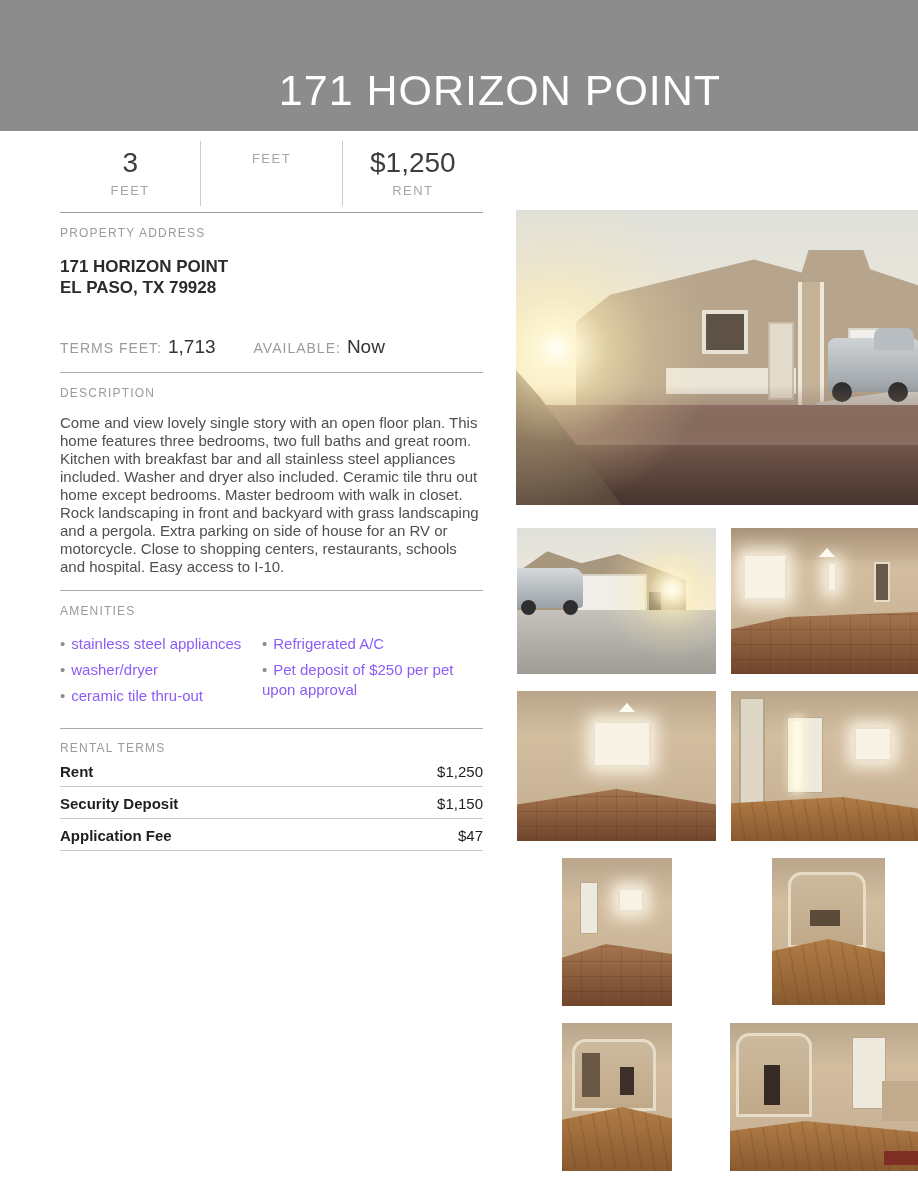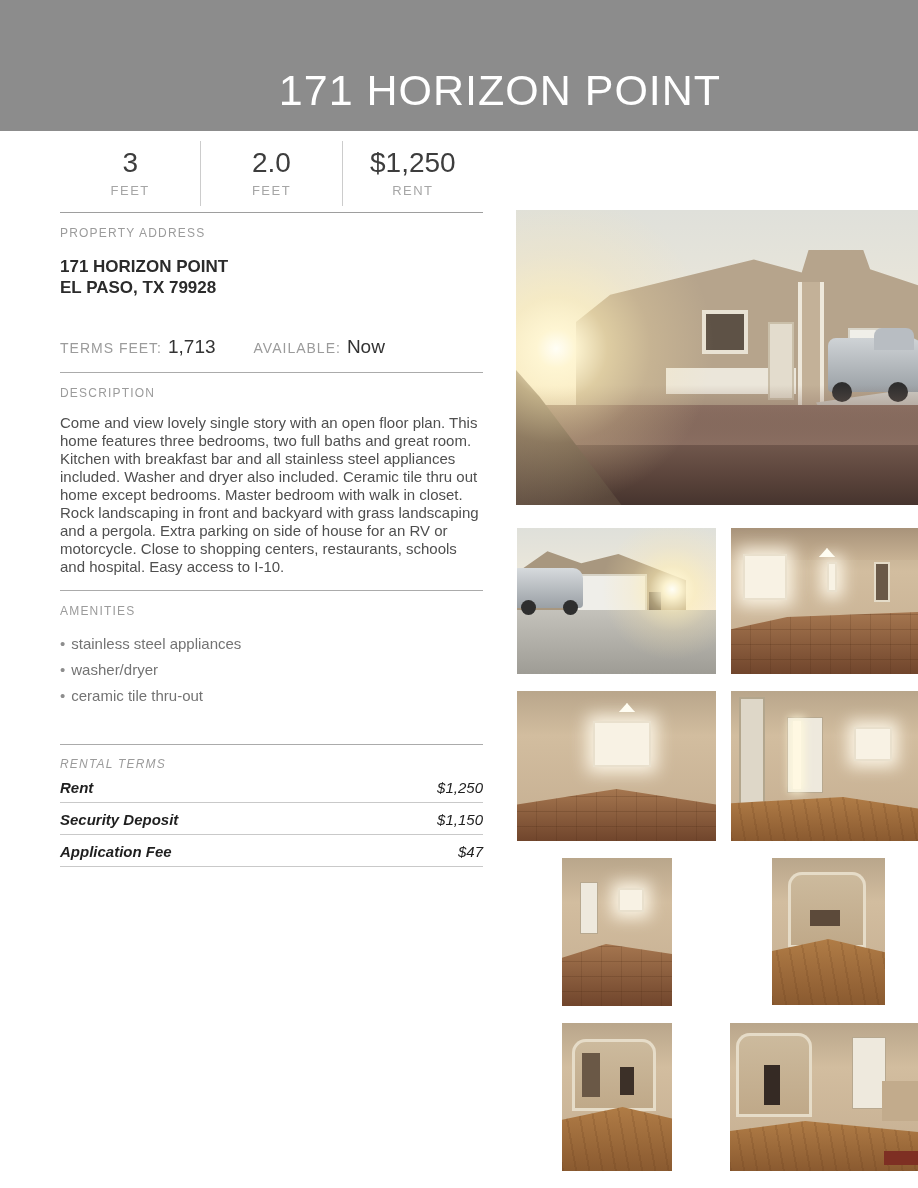--- a/index.html
+++ b/index.html
@@ -25,28 +25,28 @@
 
   .addr-sec { padding-top:13px; }
   .addr { margin-top:16px; font-size:17px; font-weight:700; color:#2b2b2b; line-height:21px; }
   .sqft-row { margin-top:38px; padding-bottom:14px; border-bottom:1px solid #ababab; font-size:14px; color:#9b9b9b; letter-spacing:1px; }
   .sqft-row .big { font-size:19px; color:#333; letter-spacing:0; font-weight:400; margin-left:6px;text-align:right; }
   .sqft-row .gap { display:inline-block; width:38px; }
 
   .desc-sec { padding-top:13px; padding-bottom:14px; border-bottom:1px solid #ababab; }
   .desc-text { margin-top:14px; font-size:15px; line-height:18px; color:#4f4f4f; }
 
-  .amen-sec { padding-top:13px; padding-bottom:32px; border-bottom:1px solid #ababab; }
+  .amen-sec { padding-top:13px; padding-bottom:16px; border-bottom:1px solid #ababab; }
   .amen-cols { display:flex; margin-top:16px; }
   .amen-col1 { width:202px; }
   .amen-col2 { flex:1; }
-  .amen-item { font-size:15px; color:#737373; line-height:20px; margin-bottom:6px; }
+  .amen-item { font-size:15px; color:#8b5cf6; line-height:20px; margin-bottom:6px; }
   .amen-item::before { content:"\2022"; color:#8d8d8d; margin-right:6px; }
 
-  .terms-sec { padding-top:12px;font-style:italic; }
+  .terms-sec { padding-top:12px; }
   .term-row { display:flex; justify-content:space-between; align-items:center; height:30px; border-bottom:1px solid #c9c9c9; margin-top:2px; }
   .term-row .t-label { font-size:15px; font-weight:700; color:#1f1f1f; }
   .term-row .t-value { font-size:15px; color:#1f1f1f; }
 
   
   .contact { position:absolute; left:512px; top:146px; }
   .phone { font-size:25px; color:#4a4a4a; line-height:27px; }
   .site { font-size:13px; color:#555; letter-spacing:.5px; margin-top:3px; }
 
   
@@ -158,21 +158,20 @@
   </div>
 
   <div class="leftcol">
 
     <div class="stats">
       <div class="stat">
         <div class="val">3</div>
         <div class="lbl">FEET</div>
       </div>
       <div class="stat">
-        <div class="val">2.0</div>
         <div class="lbl">FEET</div>
       </div>
       <div class="stat">
         <div class="val">$1,250</div>
         <div class="lbl">RENT</div>
       </div>
     </div>
 
     <div class="addr-sec">
       <div class="sec-label">PROPERTY ADDRESS</div>
@@ -190,20 +189,24 @@
       <div class="desc-text">Come and view lovely single story with an open floor plan. This home features three bedrooms, two full baths and great room. Kitchen with breakfast bar and all stainless steel appliances included. Washer and dryer also included. Ceramic tile thru out home except bedrooms. Master bedroom with walk in closet. Rock landscaping in front and backyard with grass landscaping and a pergola. Extra parking on side of house for an RV or motorcycle. Close to shopping centers, restaurants, schools and hospital. Easy access to I-10.</div>
     </div>
 
     <div class="amen-sec">
       <div class="sec-label">AMENITIES</div>
       <div class="amen-cols">
         <div class="amen-col1">
           <div class="amen-item">stainless steel appliances</div>
           <div class="amen-item">washer/dryer</div>
           <div class="amen-item">ceramic tile thru-out</div>
+        </div>
+        <div class="amen-col2">
+          <div class="amen-item">Refrigerated A/C</div>
+          <div class="amen-item">Pet deposit of $250 per pet upon approval</div>
         </div>
       </div>
     </div>
 
     <div class="terms-sec">
       <div class="sec-label">RENTAL TERMS</div>
       <div class="term-row">
         <span class="t-label">Rent</span>
         <span class="t-value">$1,250</span>
       </div>

